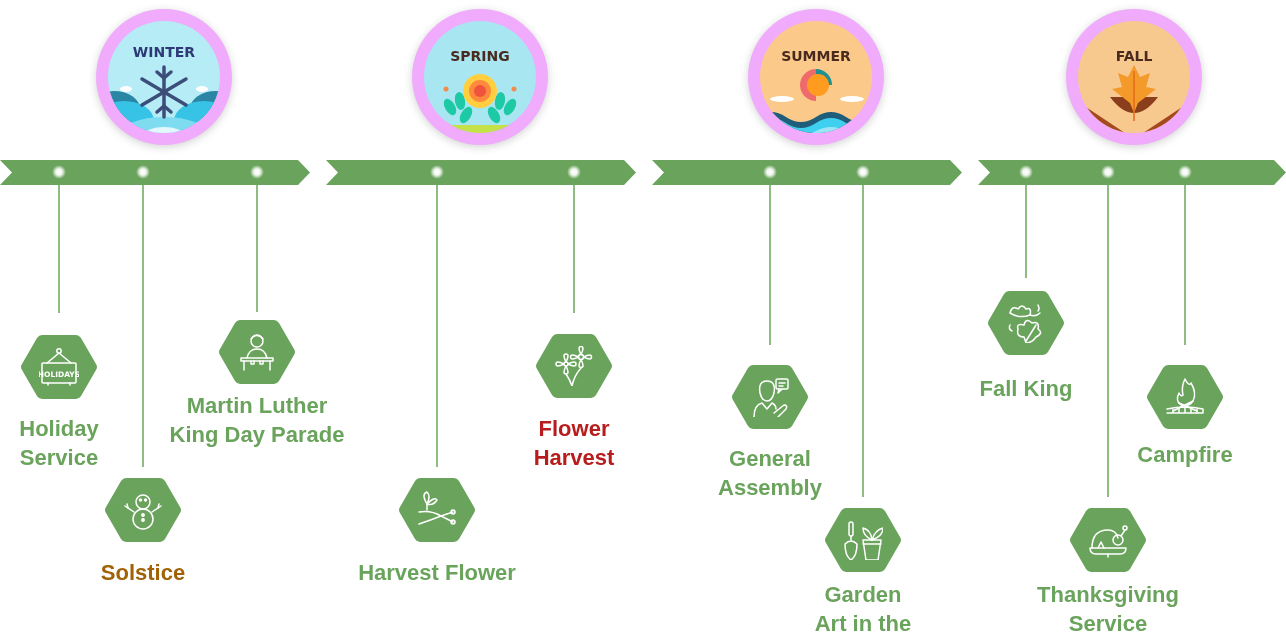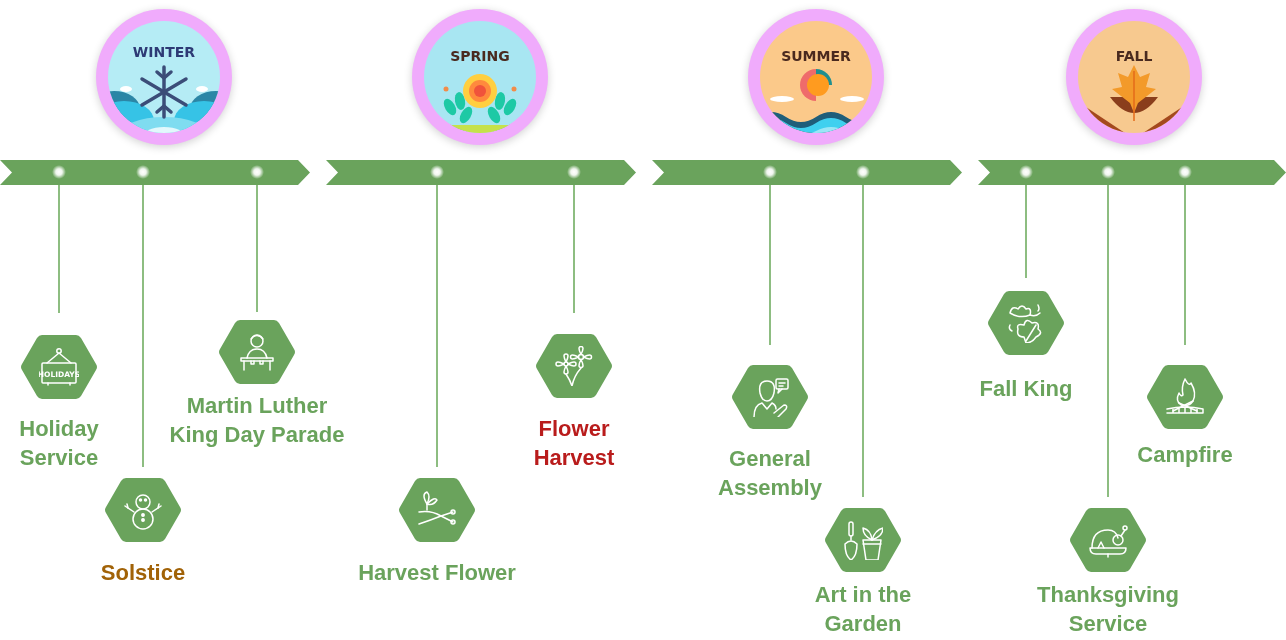--- a/index.html
+++ b/index.html
@@ -272,22 +272,22 @@
           <rect x="6" y="2" width="4" height="14" rx="2"></rect>
           <line x1="8" y1="16" x2="8" y2="20"></line>
           <path d="M2 24 Q8 18 14 24 Q14 36 8 40 Q2 36 2 24"></path>
           <path d="M20 20 h18 l-3 20 h-12 Z"></path>
           <line x1="20" y1="24" x2="38" y2="24"></line>
           <path d="M29 20 Q28 10 20 8 Q20 16 29 20"></path>
           <path d="M29 20 Q32 10 40 8 Q40 16 29 20"></path>
         </svg>
       </div>
       <div class="label" style="left: 863px; top: 580px; color: rgb(106, 163, 92);">
+        <div>Garden</div>
         <div>Art in the</div>
-        <div>Garden</div>
       </div>
       <div class="connector" style="left: 1025px; top: 185px; height: 93px; background: rgb(141, 189, 129);"></div>
       <div class="hex" style="left: 987px; top: 289px;">
         <svg class="bg" width="78" height="68" viewBox="0 0 78 68">
           <path d="M22 2 L56 2 Q59 2 61 5 L76 31 Q78 34 76 37 L61 63 Q59 66 56 66 L22 66 Q19 66 17 63 L2 37 Q0 34 2 31 L17 5 Q19 2 22 2 Z" fill="#6aa35c"></path>
         </svg>
         <svg class="ic" width="40" height="40" viewBox="0 0 40 40" fill="none" stroke="#ffffff" stroke-width="1.5" stroke-linecap="round" stroke-linejoin="round">
           <path d="M4 10 Q6 2 12 6 Q16 0 20 6 Q26 4 24 12 Q14 16 4 10"></path>
           <path d="M24 12 Q30 14 34 10"></path>
           <path d="M32 2 Q34 6 32 8"></path>

